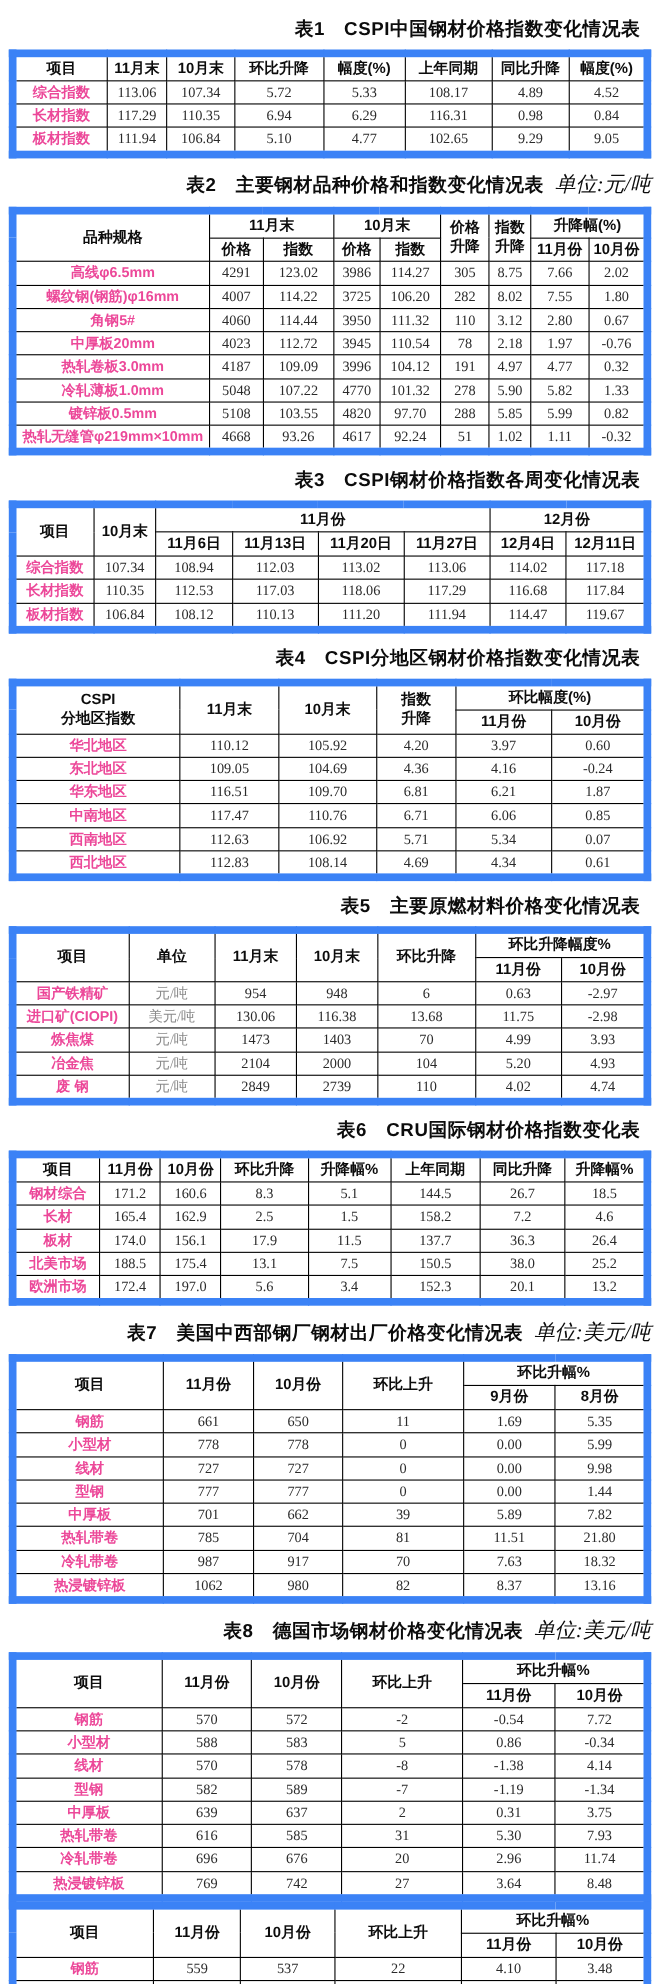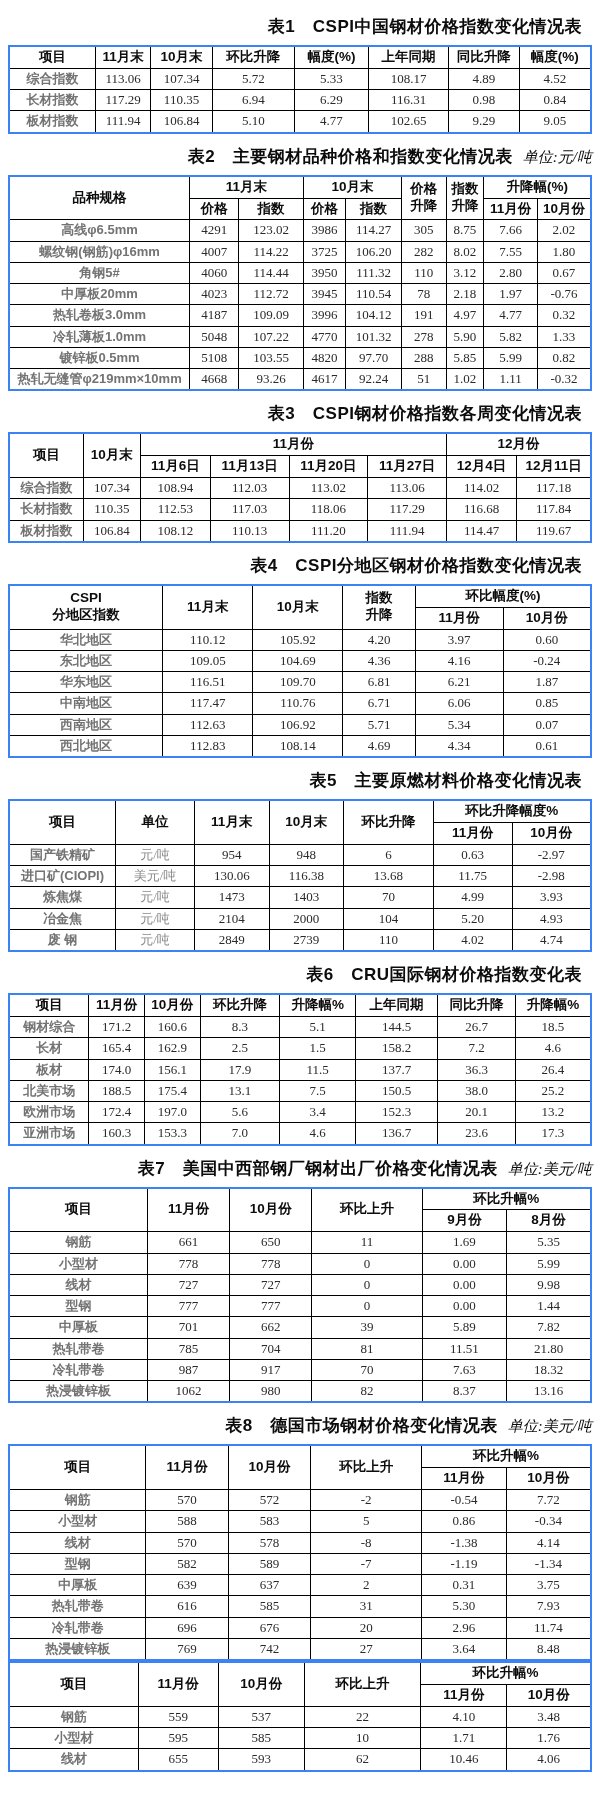--- a/index.html
+++ b/index.html
@@ -3,31 +3,31 @@
 <meta charset="utf-8">
 <style>
   html,body { margin:0; padding:0; background:#ffffff; }
   body { width:600px; font-family:"Liberation Sans", sans-serif; color:#111; }
   .page { padding:4px 8px 14px 8px; }
   h2.title {
     font-size:17px; font-weight:700; text-align:right;
     margin:11px 0 7px 0; letter-spacing:0.5px; color:#0c0c0c;
   }
   h2.title .unit {
-    font-weight:400; font-style:italic; font-size:15px;
+    font-weight:400; font-style:italic; font-size:19px;
     font-family:"Liberation Serif", serif; margin-left:10px; letter-spacing:0;
   }
   table {
     width:100%; border-collapse:collapse; table-layout:fixed;
-    border:2px solid #3b82f6;
+    border:7px solid #3b82f6;
   }
   th, td { border:1px solid #000; text-align:center; padding:2px 1px; line-height:1.25; overflow:hidden; }
   th { font-size:13.5px; font-weight:600; white-space:pre-line; color:#0c0c0c; }
   td.num { font-family:"Liberation Serif", serif; font-size:13px; color:#2a2a2a; }
-  td.lab { font-size:13px; font-weight:600; color:#737373; white-space:nowrap; }
+  td.lab { font-size:13px; font-weight:600; color:#ec4899; white-space:nowrap; }
   td.unitcol { color:#8a8a8a; }
 </style>
 </head>
 <body>
 
 <div class="page">
 
   <section>
     <h2 class="title"><span>表1　CSPI中国钢材价格指数变化情况表</span><span class="unit"></span></h2>
     <table>
@@ -503,30 +503,20 @@
           <tr>
             <td class="lab">欧洲市场</td>
             <td class="num">172.4</td>
             <td class="num">197.0</td>
             <td class="num">5.6</td>
             <td class="num">3.4</td>
             <td class="num">152.3</td>
             <td class="num">20.1</td>
             <td class="num">13.2</td>
           </tr>
-          <tr>
-            <td class="lab">亚洲市场</td>
-            <td class="num">160.3</td>
-            <td class="num">153.3</td>
-            <td class="num">7.0</td>
-            <td class="num">4.6</td>
-            <td class="num">136.7</td>
-            <td class="num">23.6</td>
-            <td class="num">17.3</td>
-          </tr>
         </tbody>
       </table>
   </section>
 
   <section>
     <h2 class="title"><span>表7　美国中西部钢厂钢材出厂价格变化情况表</span><span class="unit">单位:美元/吨</span></h2>
     <table>
         <colgroup>
           <col style="width: 23.792%;">
           <col style="width: 14.126%;">

